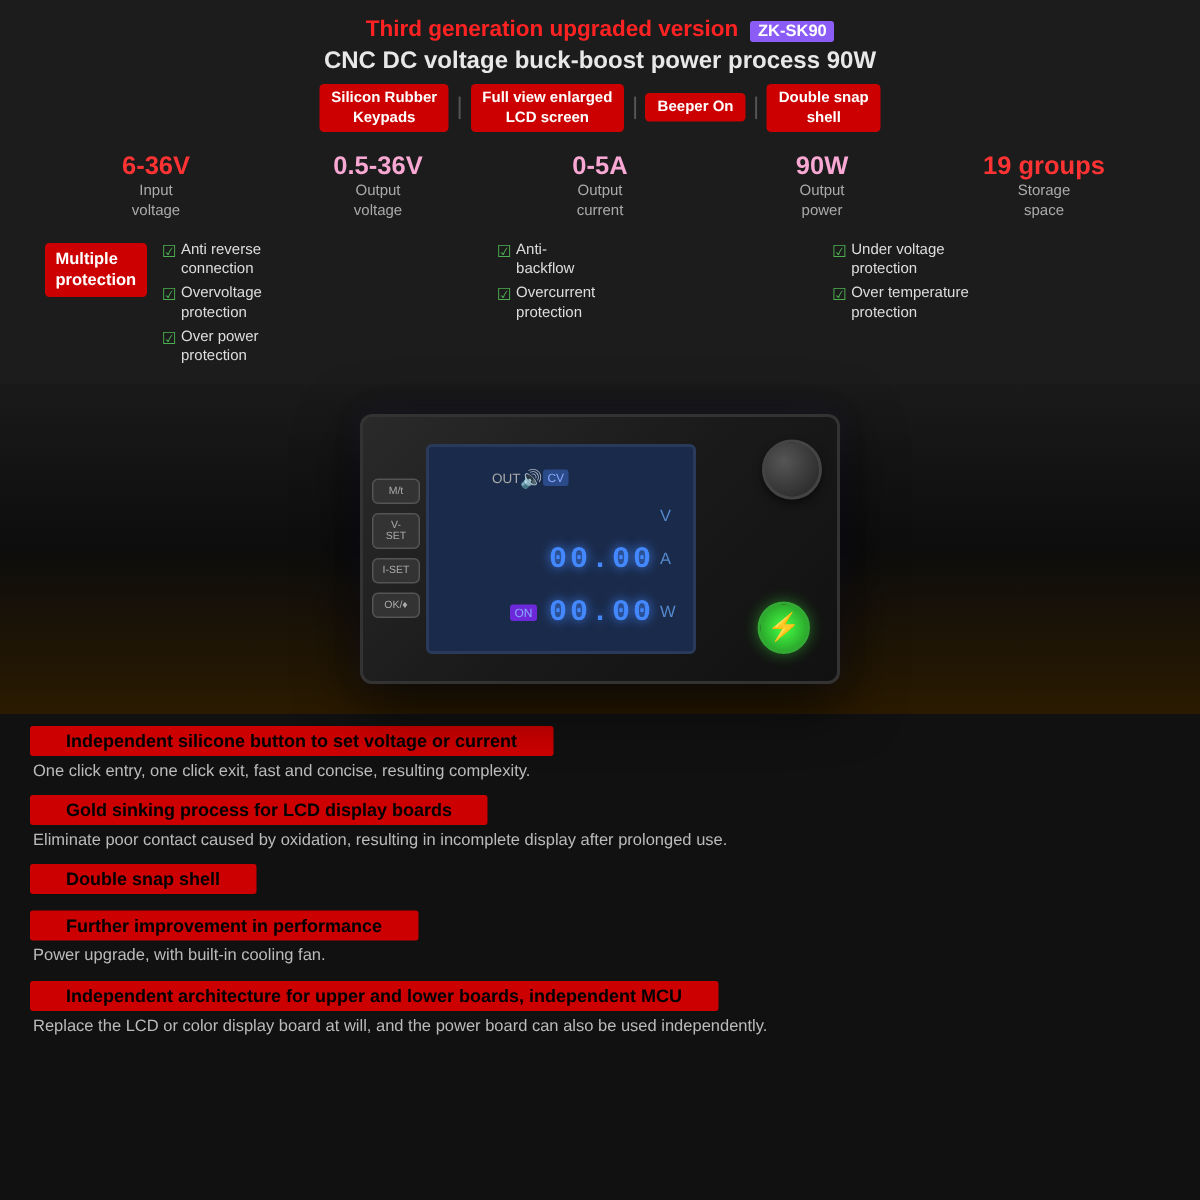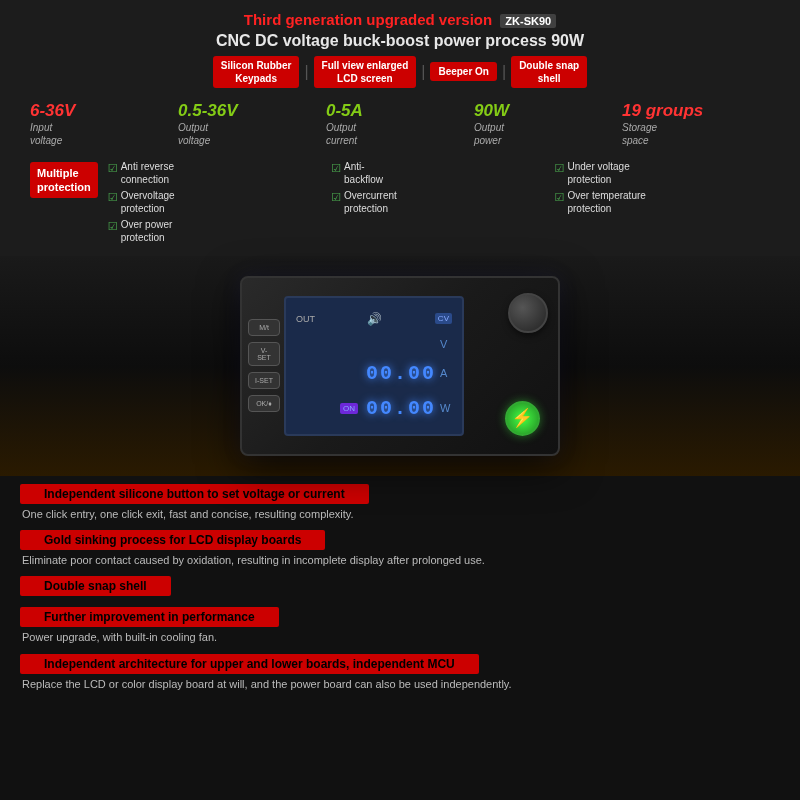--- a/index.html
+++ b/index.html
@@ -23,21 +23,21 @@
       padding: 10px 20px 8px 20px;
     }
     .title-line1 {
       text-align: center;
       font-size: 15px;
       color: #ff2222;
       font-weight: bold;
       line-height: 1.3;
     }
     .title-badge {
-      background: #404040;
+      background: #8b5cf6;
       color: white;
       font-size: 11px;
       font-weight: bold;
       padding: 1px 5px;
       border-radius: 2px;
       margin-left: 4px;
     }
     .title-line2 {
       text-align: center;
       font-size: 16px;
@@ -47,27 +47,27 @@
     }
     
     .specs-row {
       display: flex;
       justify-content: space-around;
       align-items: flex-start;
       margin-top: 8px;
       padding: 5px 10px;
     }
     .spec-item {
+      text-align: center;
       flex: 1;
-      font-style: italic;
     }
     .spec-value {
       font-size: 17px;
       font-weight: bold;
-      color: #84cc16;
+      color: #f9a8d4;
     }
     .spec-value.red {
       color: #ff3333;
     }
     .spec-label {
       font-size: 10px;
       color: #aaa;
       line-height: 1.3;
     }
     
@@ -159,22 +159,22 @@
       width: 180px;
       height: 140px;
       padding: 8px 10px;
       display: flex;
       flex-direction: column;
       justify-content: space-around;
       position: relative;
     }
     .lcd-header {
       display: flex;
-      justify-content: space-between;
-      align-items: center;
+      align-items: center;
+      margin-left: 32px;
     }
     .lcd-out {
       color: #aaa;
       font-size: 9px;
     }
     .lcd-speaker {
       color: #888;
       font-size: 12px;
     }
     .lcd-cv {

